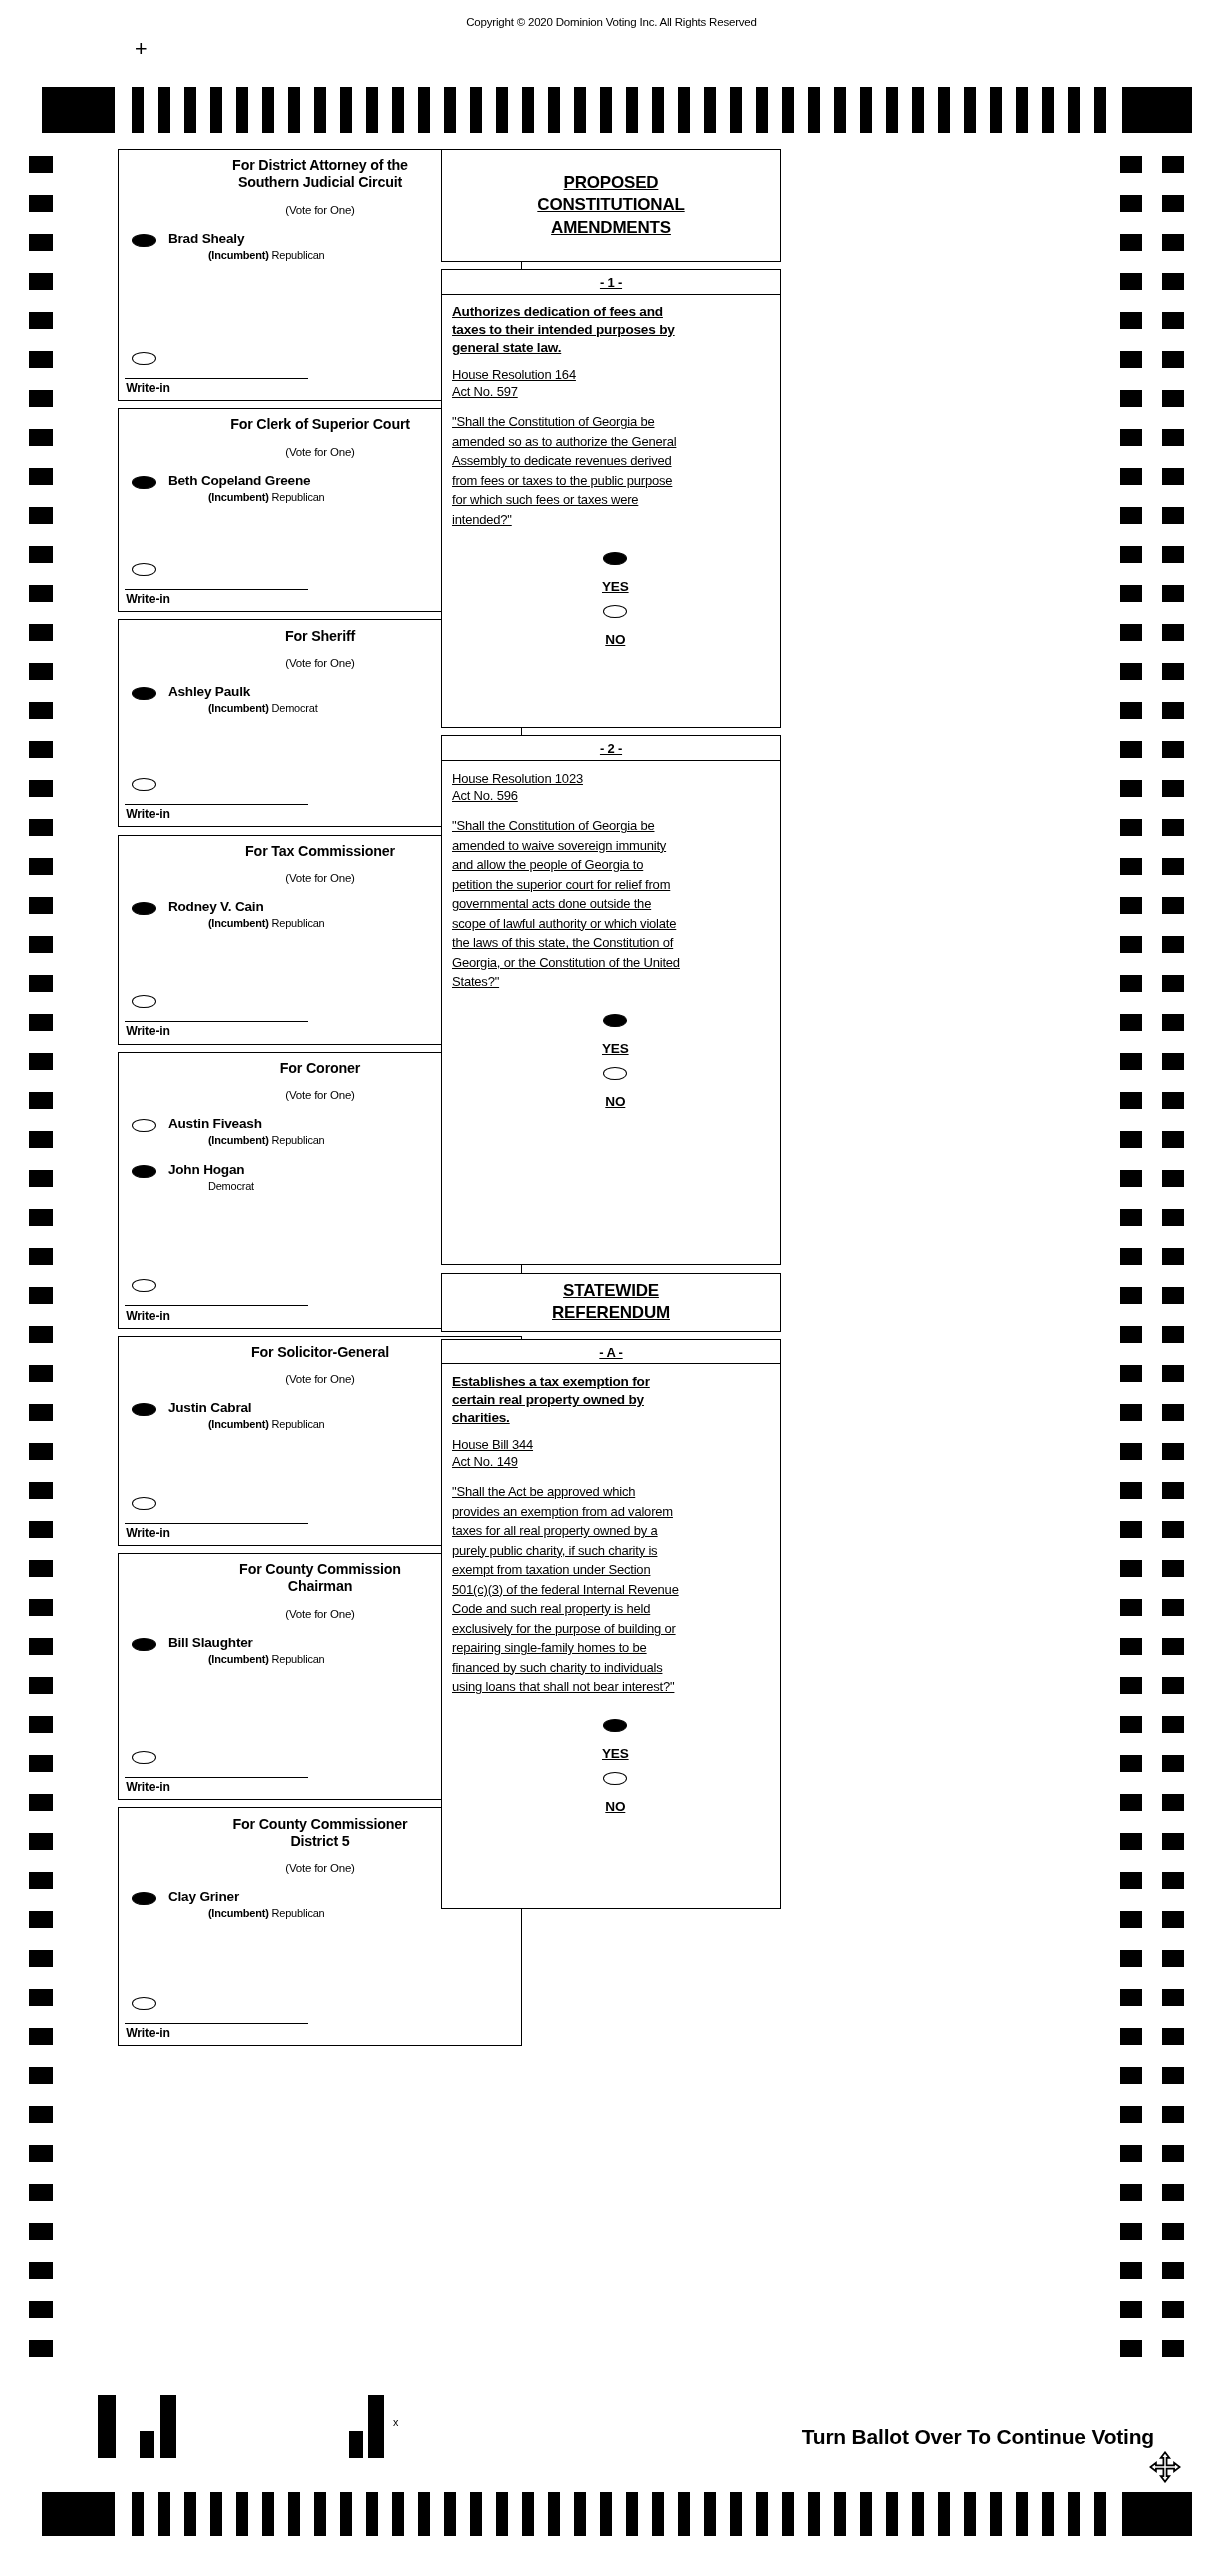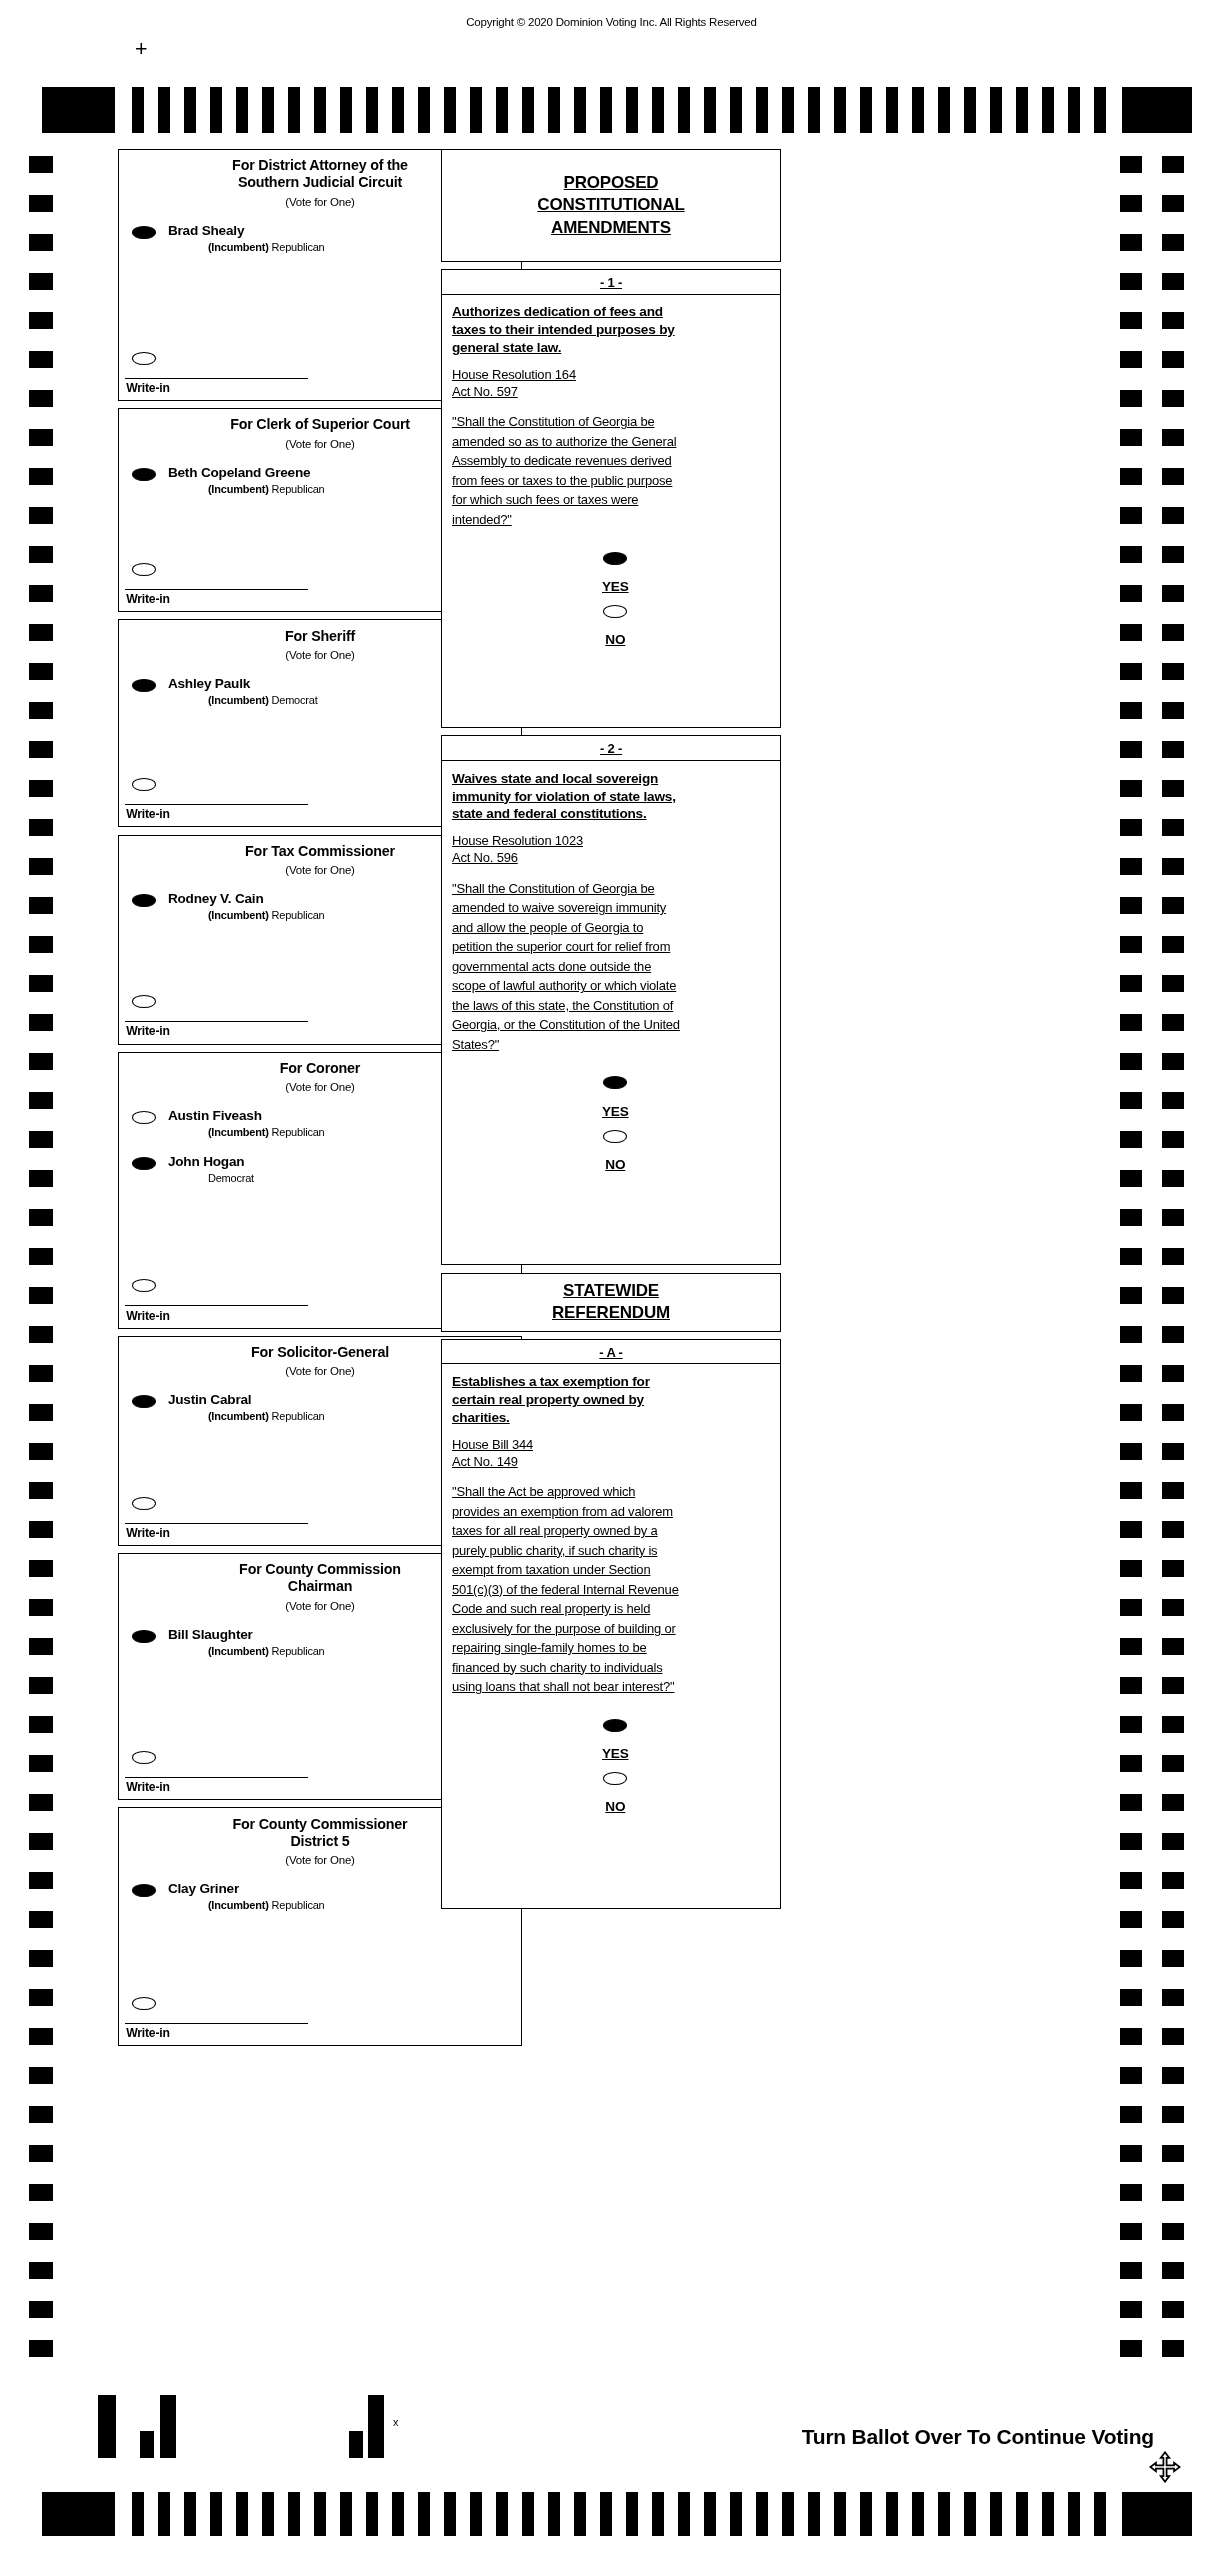--- a/index.html
+++ b/index.html
@@ -48,21 +48,21 @@
   .col-left  { position:absolute; left:118px; top:149px; width:404px; }
   .col-right { position:absolute; left:441px; top:149px; width:340px;text-decoration:underline; }
 
   .box { border:1.4px solid #000; margin-bottom:7.2px; background:#fff; display:flex; flex-direction:column; }
 
   
   .c0{min-height:252px}.c1{min-height:204px}.c2{min-height:208px}.c3{min-height:210px}
   .c4{min-height:277px}.c5{min-height:210px}.c6{min-height:247px}.c7{min-height:239px}
 
   .contest-title { font-size:14.3px; font-weight:bold; text-align:center; line-height:1.2; margin-top:7.2px; }
-  .vote-for { font-size:11.5px; text-align:center; margin-top:4px; }
+  .vote-for { font-size:11.5px; text-align:center; margin-top:12px; }
   .cand-row { display:flex; align-items:flex-start; gap:11.5px; margin:16px 0 0 13px; }
   .cand-row + .cand-row { margin-top:17px; }
   .oval { width:24.4px; height:13px; border:1.8px solid #000; border-radius:50%; flex:none; margin-top:2.2px; background:#fff; }
   .oval.filled { background:#000; }
   .cand-name { font-size:13.6px; font-weight:bold; line-height:1.1; }
   .cand-detail { font-size:11px; margin-top:2.2px; }
   .cand-detail .inc { font-weight:bold;padding-left:40px; }
   .wi { margin-top:auto; padding-bottom:2.9px; }
   .wi .cand-row { margin-top:0; }
   .wi-line { border-top:1.8px solid #000; width:183px; margin:13px 0 0 5.7px; }
@@ -292,23 +292,20 @@
       </div>
       <div class="choice-row">
         <span class="oval"></span>
         <span class="choice-label">NO</span>
       </div>
     </div>
   </section>
 
   <section class="box measure m1">
     <div class="m-label">- 2 -</div>
-    <div class="m-summary pre">Waives state and local sovereign
-immunity for violation of state laws,
-state and federal constitutions.</div>
     <div class="m-refs">
       <div>House Resolution 1023</div>
       <div>Act No. 596</div>
     </div>
     <div class="m-question pre">"Shall the Constitution of Georgia be
 amended to waive sovereign immunity
 and allow the people of Georgia to
 petition the superior court for relief from
 governmental acts done outside the
 scope of lawful authority or which violate

